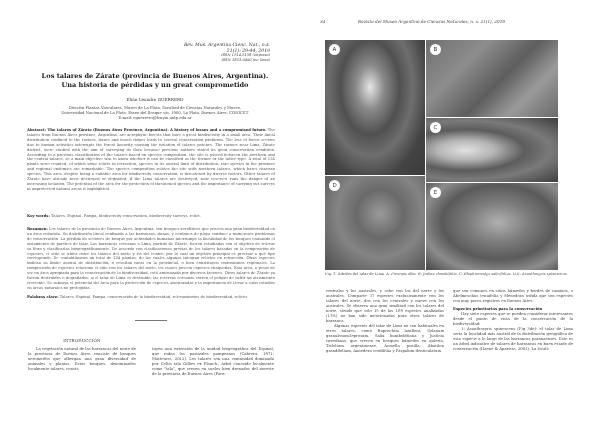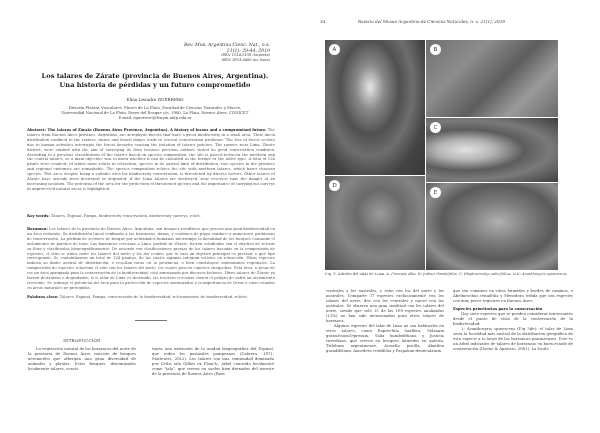--- a/index.html
+++ b/index.html
@@ -55,21 +55,21 @@
 <div class="page page-left">
   <div class="journal-ref">
     <div>Rev. Mus. Argentino Cienc. Nat., n.s.</div>
     <div>21(1): 29-44, 2019</div>
     <div class="small">ISSN 1514-5158 (impresa)</div>
     <div class="small">ISSN 1853-0400 (en línea)</div>
   </div>
 
   <div class="title">
     <div>Los talares de Zárate (provincia de Buenos Aires, Argentina).</div>
-    <div>Una historia de pérdidas y un futuro comprometido</div>
+    <div>Una historia de pérdidas y un great comprometido</div>
   </div>
 
   <div class="author">Elián Leandro GUERRERO</div>
 
   <div class="affil">
     <div>División Plantas Vasculares, Museo de La Plata, Facultad de Ciencias Naturales y Museo,</div>
     <div>Universidad Nacional de La Plata. Paseo del Bosque s/n. 1900, La Plata, Buenos Aires. CONICET.</div>
     <div>E-mail: eguerrero@fcnym.unlp.edu.ar</div>
   </div>
 

